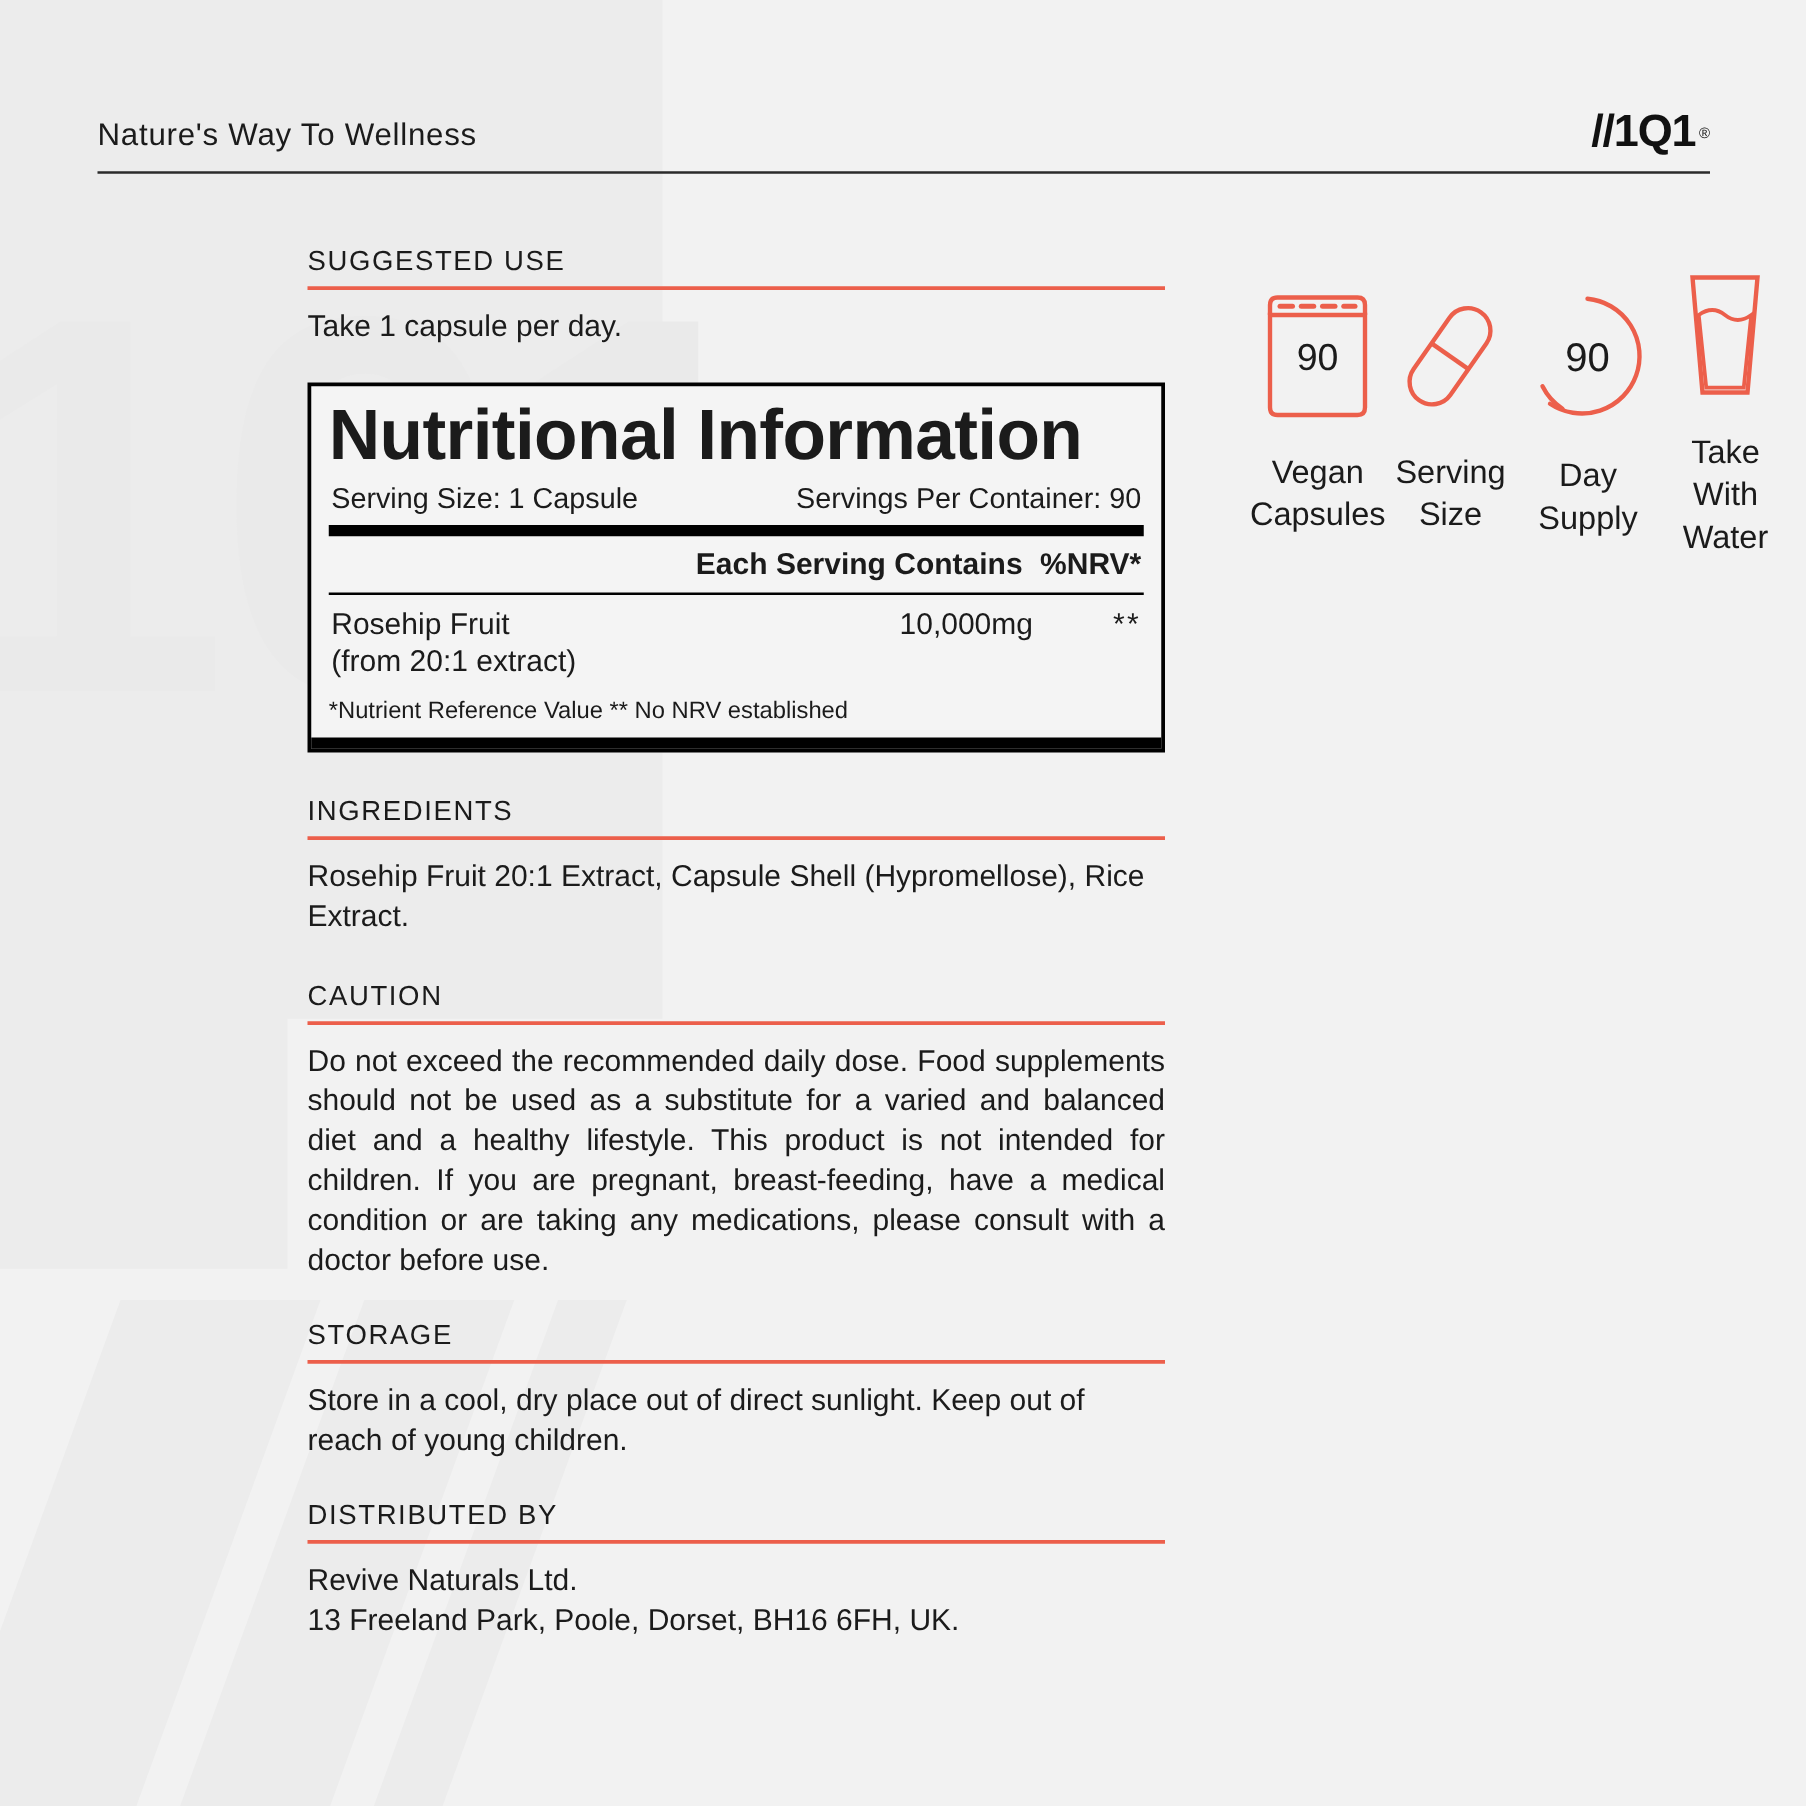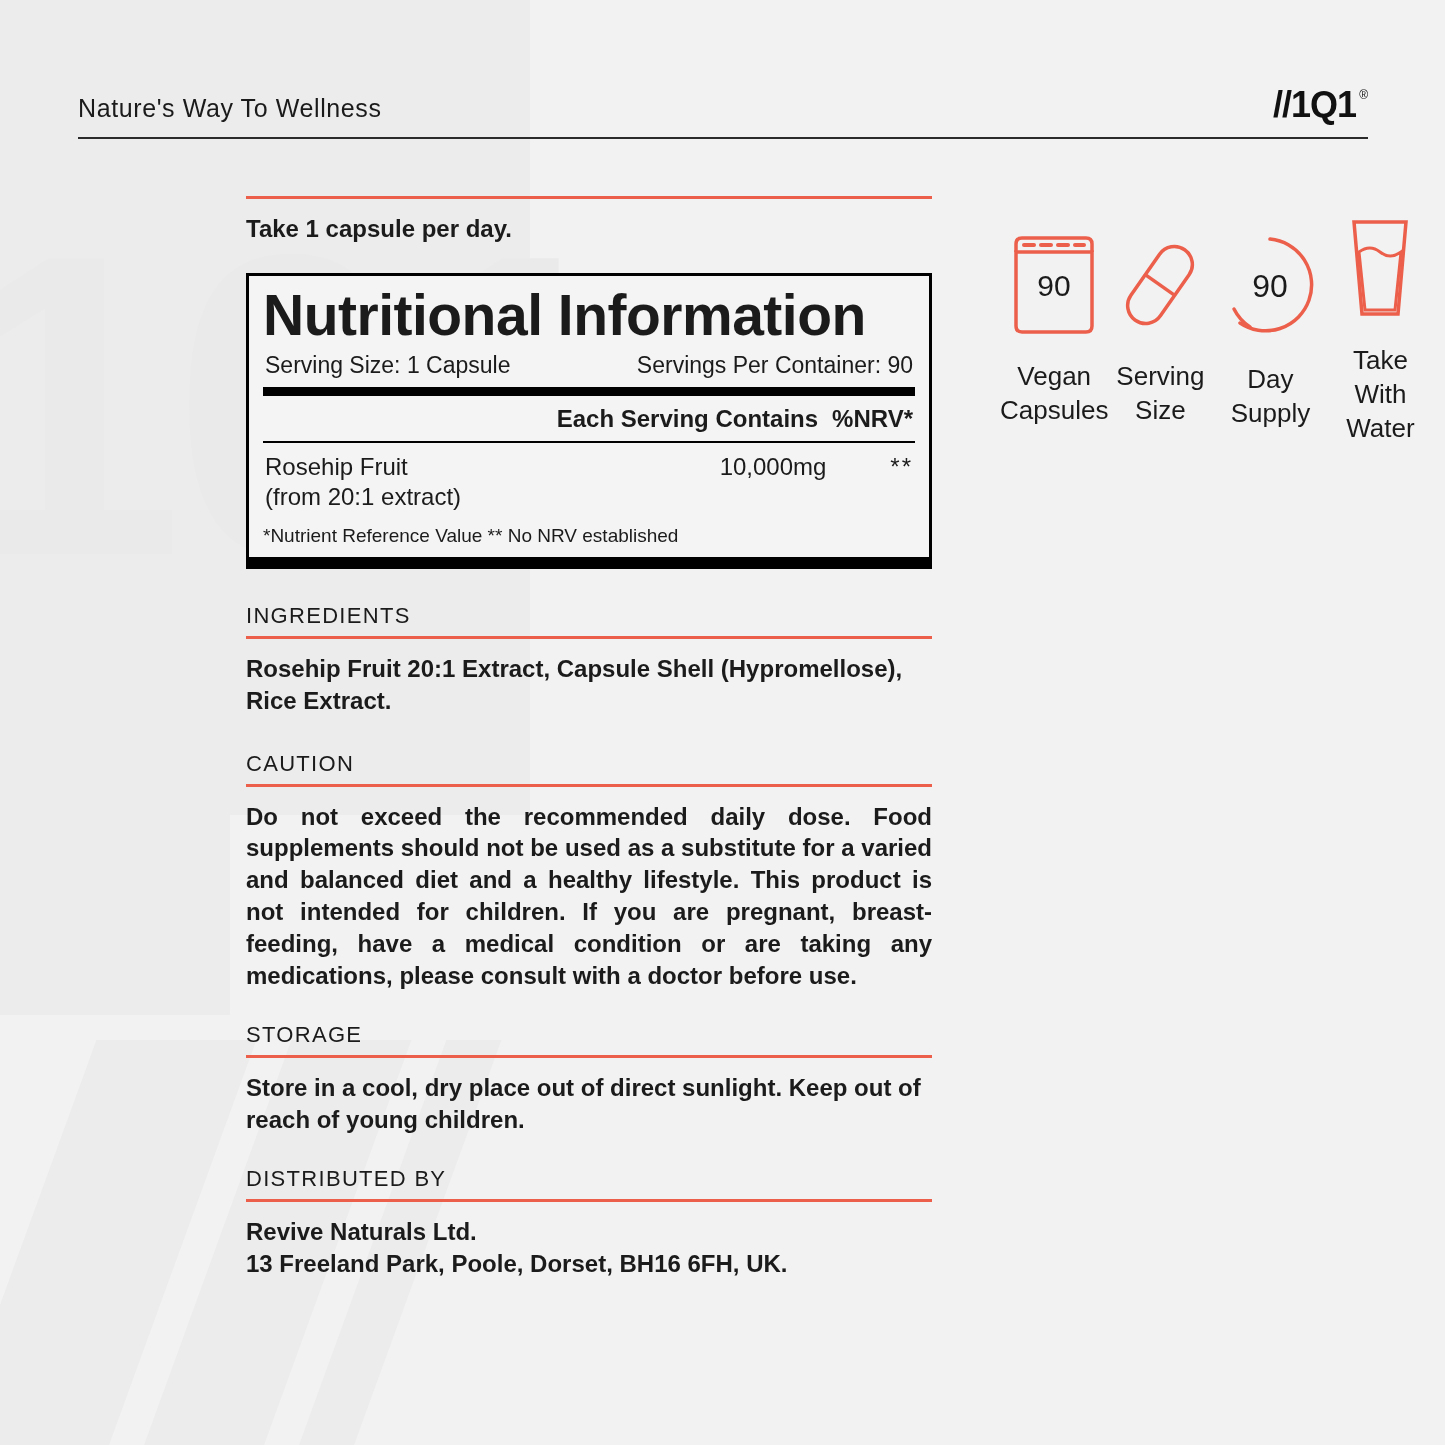--- a/index.html
+++ b/index.html
@@ -62,21 +62,21 @@
     padding-bottom: 14px;
   }
   .tagline {
     font-size: 25px;
     letter-spacing: 0.6px;
     color: #1b1b1b;
     margin-top: 32px;
   }
   .logo {
     display: flex;
-    align-items: flex-start;
+    align-items: center;
     gap: 3px;
   }
   .logo-mark {
     font-size: 36px;
     font-weight: 700;
     letter-spacing: -1px;
     line-height: 1;
     color: #111;
     font-family: "Liberation Sans", sans-serif;
   }
@@ -105,21 +105,20 @@
   .sec-rule {
     height: 3px;
     background: #ec5f4b;
     width: 100%;
     margin-bottom: 14px;
   }
   .sec-body {
     font-size: 24px;
     line-height: 1.33;
     color: #1b1b1b;
-    font-weight: bold;
   }
   .sec-body.justify { text-align: justify; }
 
   
   .nutri {
     border: 3px solid #000;
     background: #f4f4f4;
     margin-top: 28px;
     margin-bottom: 34px;
     padding: 10px 14px 0 14px;
@@ -208,20 +207,21 @@
   <div class="tagline">Nature's Way To Wellness</div>
   <div class="logo">
     <span class="logo-mark">//1Q1</span>
     <span class="logo-reg">®</span>
   </div>
 </div>
 
 <div class="content">
 
   <div class="section">
+    <div class="sec-title">SUGGESTED USE</div>
     <div class="sec-rule"></div>
     <div class="sec-body">Take 1 capsule per day.</div>
   </div>
 
   <div class="nutri">
     <div class="nutri-title">Nutritional Information</div>
     <div class="nutri-serv">
       <span>Serving Size: 1 Capsule</span>
       <span>Servings Per Container: 90</span>
     </div>

